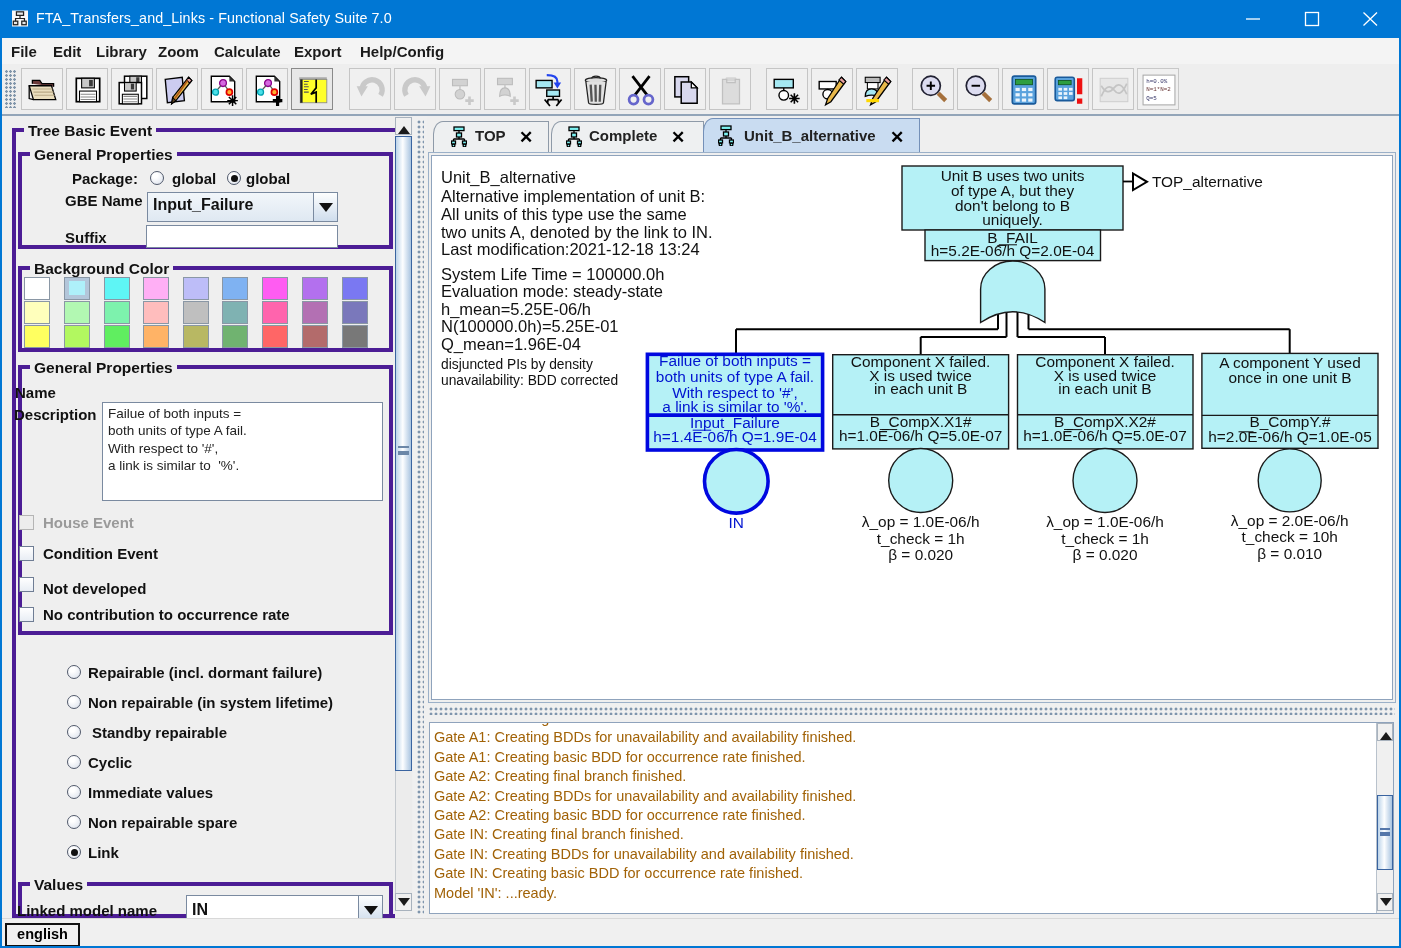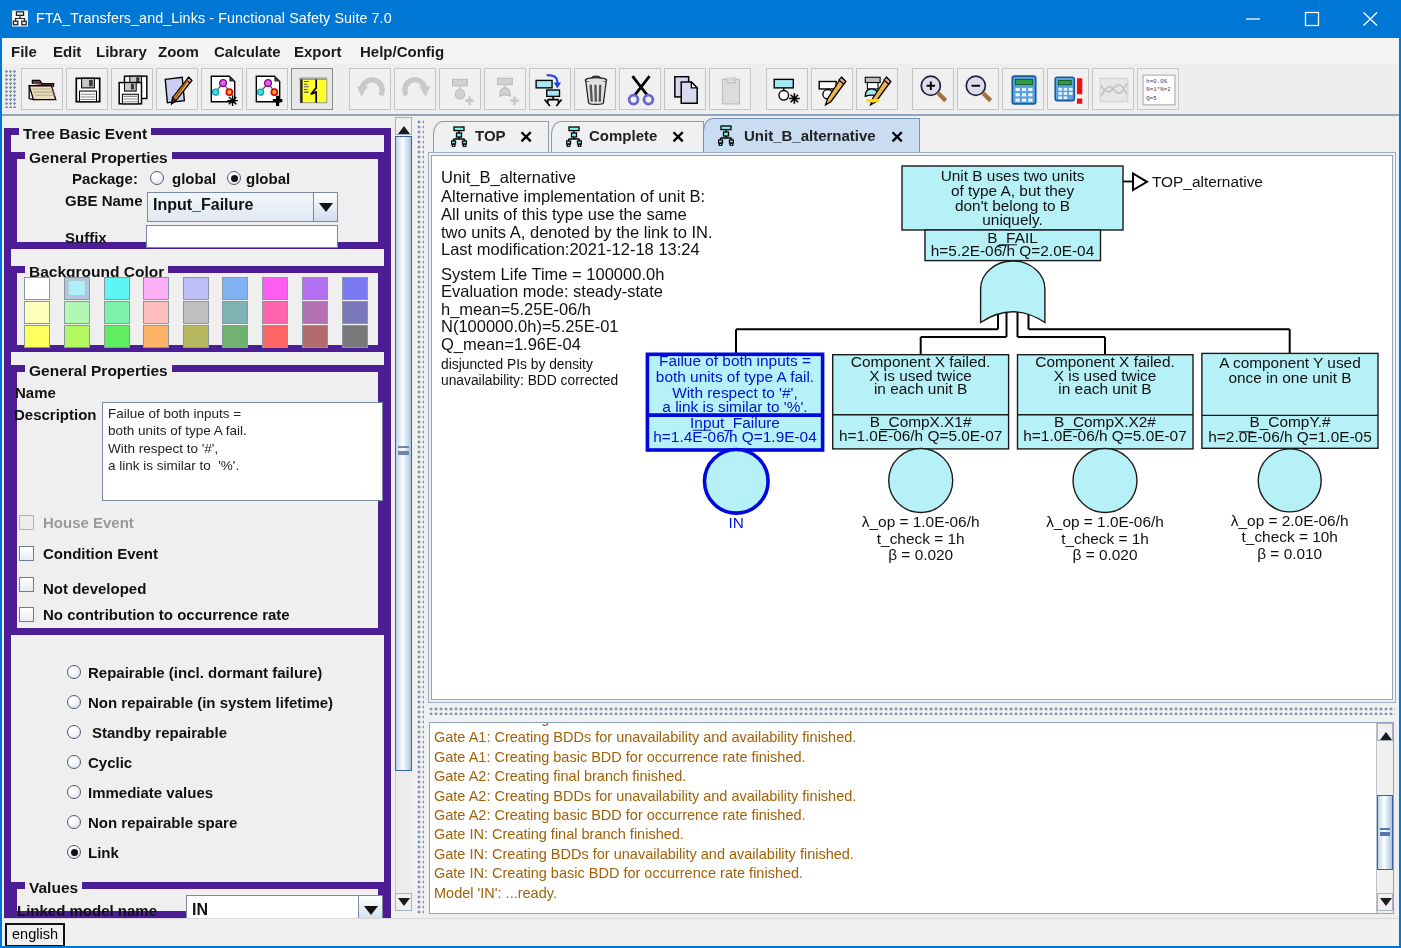--- a/index.html
+++ b/index.html
@@ -18,21 +18,21 @@
 
 #toolbar { position:absolute; left:2px; top:64px; width:1397px; height:52px; background:#eeeeee; border-bottom:2px solid #93a5b8; }
 .tbtn { position:absolute; top:4px; width:42px; height:42px; background:#f0f0f0; border:1px solid #c5c5c5; }
 .tbtn svg { position:absolute; left:4px; top:4px; }
 #drag-dots { position:absolute; left:3px; top:6px; width:12px; height:38px;
   background-image:radial-gradient(circle at 1.5px 1.5px, #8095aa 1.1px, transparent 1.5px);
   background-size:4px 4px; }
 
 
 #leftpanel { position:absolute; left:2px; top:116px; width:393px; height:802px; background:#efefef; overflow:hidden; }
-.tborder { position:absolute; border:7px solid #4c1d95; }
+.tborder { position:absolute; border:4px solid #4c1d95;margin-left:8px; }
 .tborder .tt { position:absolute; top:-10px; left:8px; background:#efefef; padding:0 4px; font-weight:bold; font-size:15.5px; color:#111; }
 .blab { font-weight:bold; font-size:15px; color:#111; position:absolute; }
 .graylab { color:#9a9a9a; }
 .field { position:absolute; background:#fff; border:1px solid #7a8aa0; }
 .combo { position:absolute; border:1px solid #7a8aa0; background:linear-gradient(#f2f6fa,#dfe8f2); }
 .combo .cv { position:absolute; left:5px; top:3px; font-weight:bold; font-size:16px; color:#111; }
 .combo .arr { position:absolute; right:0; top:0; bottom:0; width:24px; border-left:1px solid #7a8aa0; background:linear-gradient(#fdfefe,#cfdded); }
 .combo .arr:after { content:""; position:absolute; left:5px; top:10px; border:7px solid transparent; border-top:9px solid #111; }
 .radio { position:absolute; width:14px; height:14px; border-radius:50%; border:1px solid #51596b; background:radial-gradient(circle at 35% 30%, #ffffff 20%, #e7ebf2 70%, #c6cdd9); }
 .radio.sel:after { content:""; position:absolute; left:2.5px; top:2.5px; width:7px; height:7px; border-radius:50%; background:#111; }
@@ -56,21 +56,21 @@
 .tab.sel { background:#c9dcf1; border-color:#7490b8; top:2px; height:35px; }
 .tab .x { font-weight:bold; color:#000; }
 #content-border { position:absolute; left:428px; top:152px; width:968px; height:551px; background:#efefef; border:1px solid #9bb0c8; }
 #diagram { position:absolute; left:431px; top:155px; width:962px; height:545px; background:#ffffff; border:1px solid #8fa3bc; }
 
 #hsplit { position:absolute; left:427px; top:704px; width:972px; height:18px; background:#f0f0f0; }
 #logpanel { position:absolute; left:429px; top:722px; width:965px; height:192px; background:#ffffff; border:1px solid #8fa3bc; overflow:hidden; }
 #logtext { position:absolute; left:4px; top:-14px; font-size:14.5px; color:#a16207; line-height:19.4px; white-space:pre; }
 
 #statusbar { position:absolute; left:2px; top:918px; width:1397px; height:28px; background:#f0f0f0; border-top:1px solid #d8d8d8; }
-#engbtn { position:absolute; left:3px; top:4px; width:60px; height:24px; border:2px solid #111; background:#f0f0f0; font-weight:normal; font-size:14.5px; text-align:center; line-height:19px; }
+#engbtn { position:absolute; left:3px; top:4px; width:75px; height:24px; border:2px solid #111; background:#f0f0f0; font-weight:bold; font-size:14.5px; text-align:center; line-height:19px; }
 
 
 #frame-l { position:absolute; left:0; top:38px; width:2px; height:910px; background:#0077d4; }
 #frame-r { position:absolute; right:0; top:38px; width:2px; height:910px; background:#0077d4; }
 #frame-b { position:absolute; left:0; top:946px; width:1401px; height:2px; background:#0077d4; }
 </style>
 </head>
 <body>
 
 <div id="titlebar">

